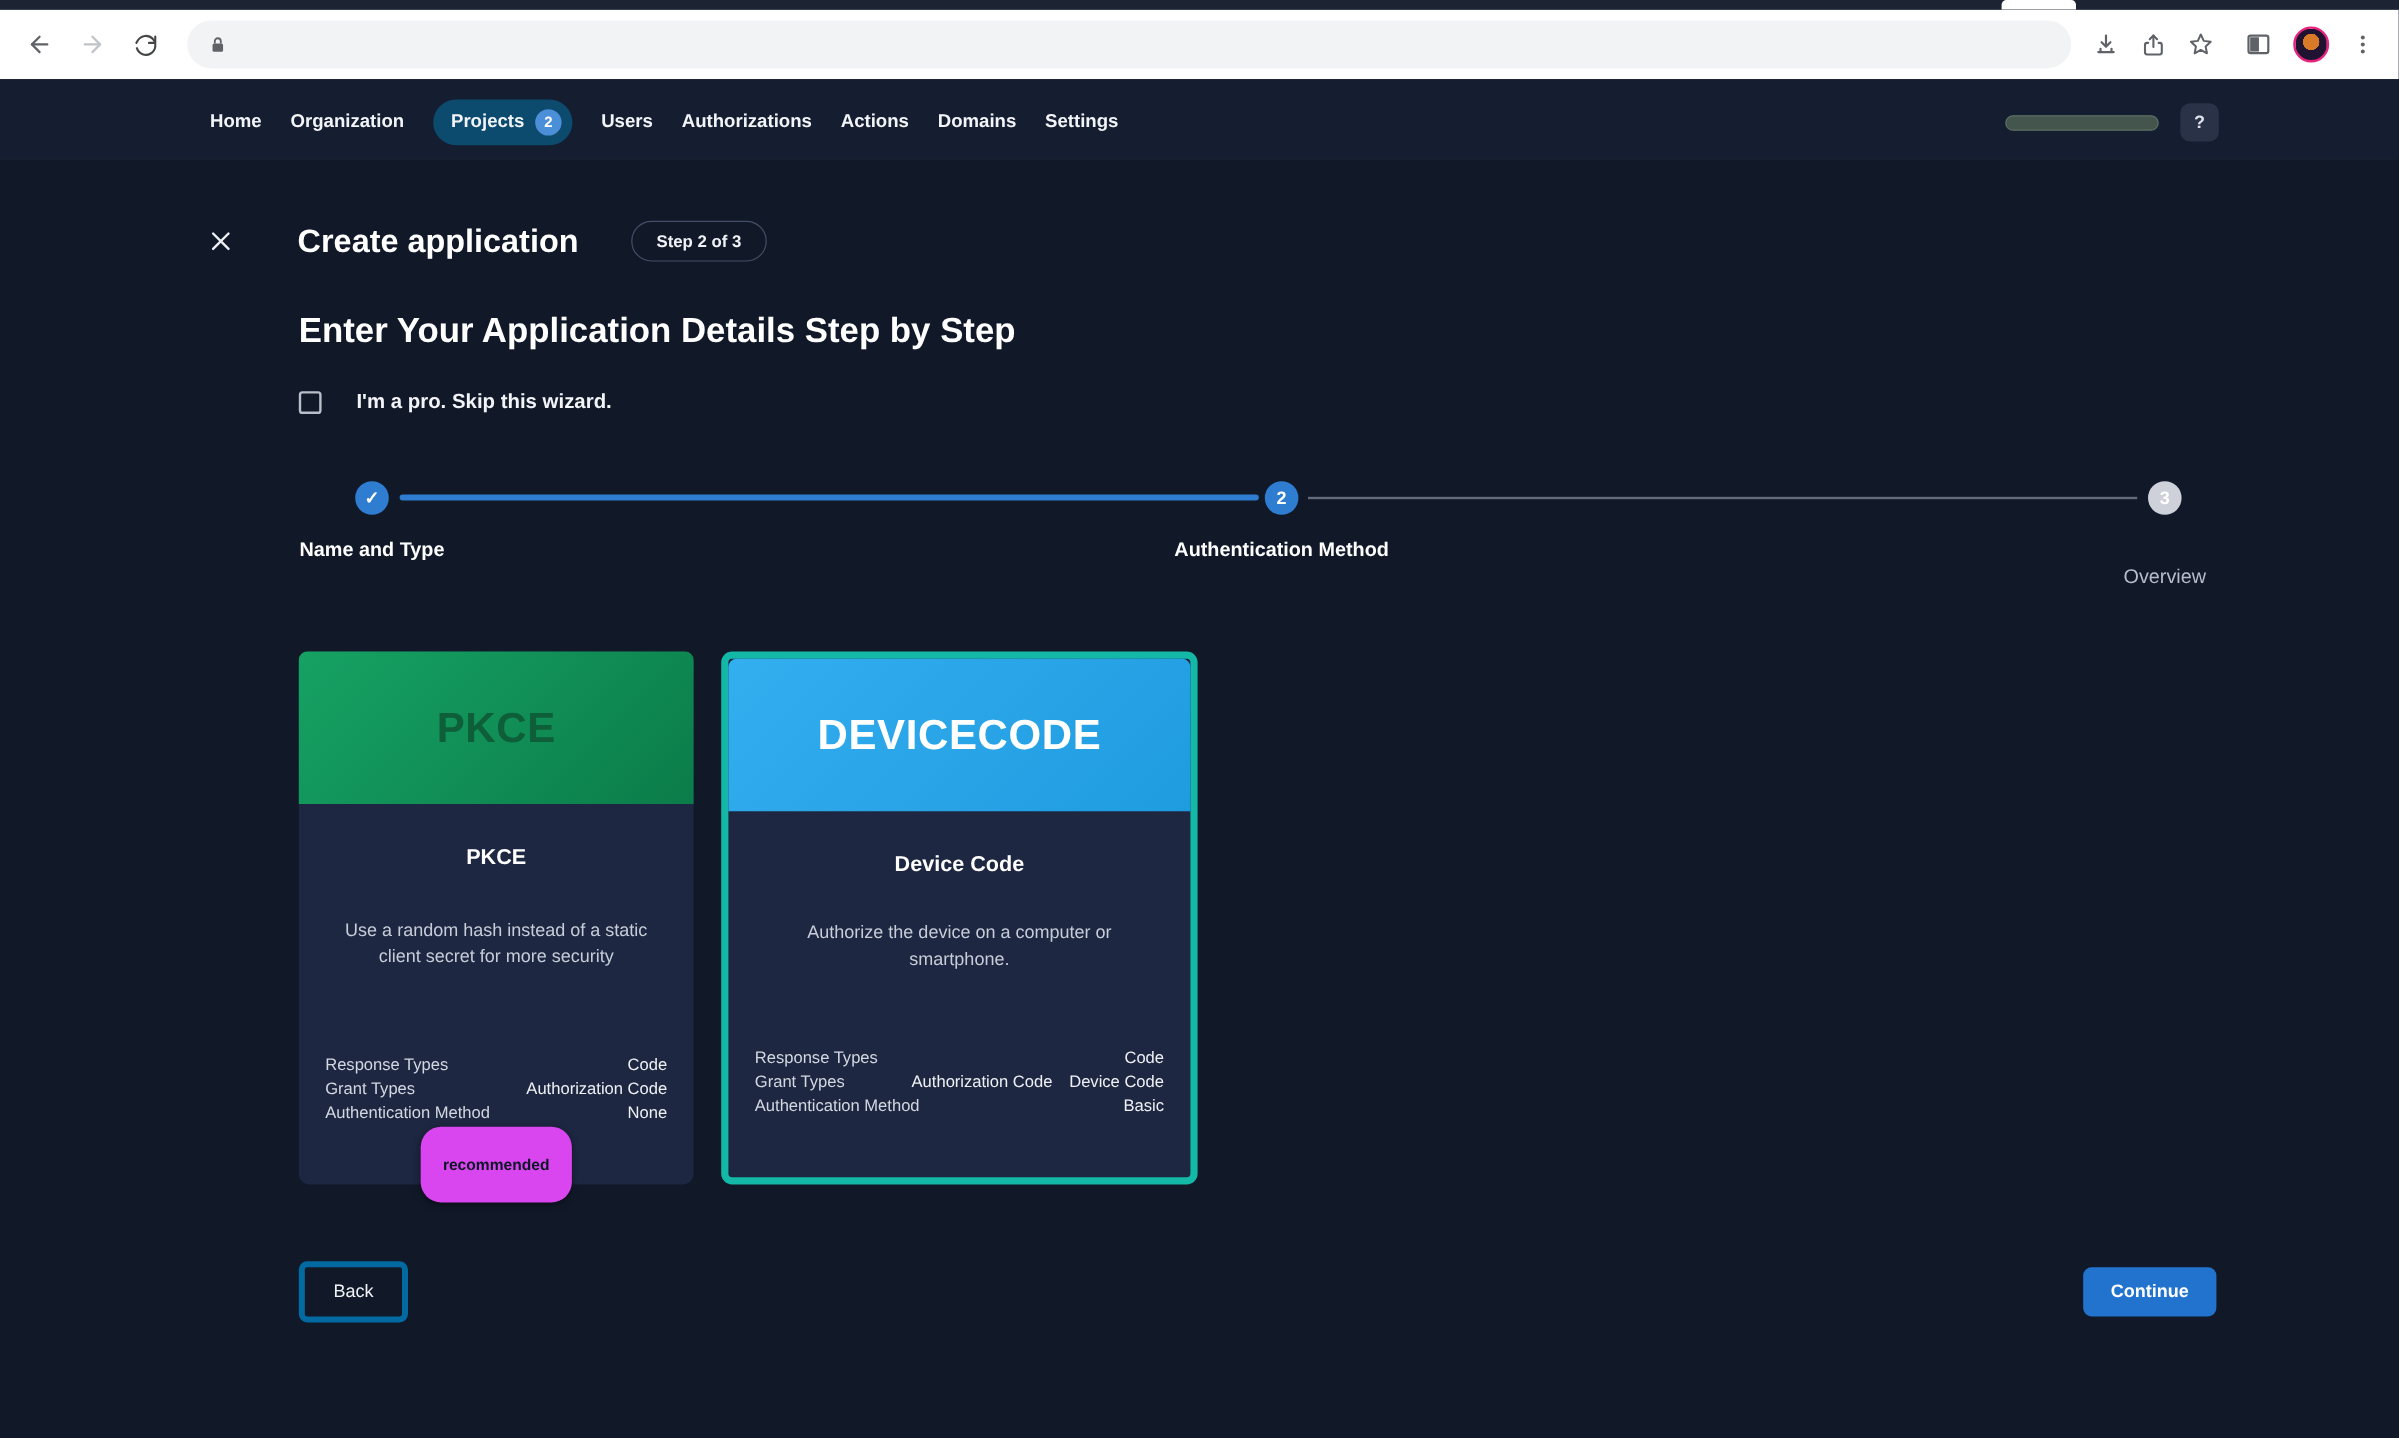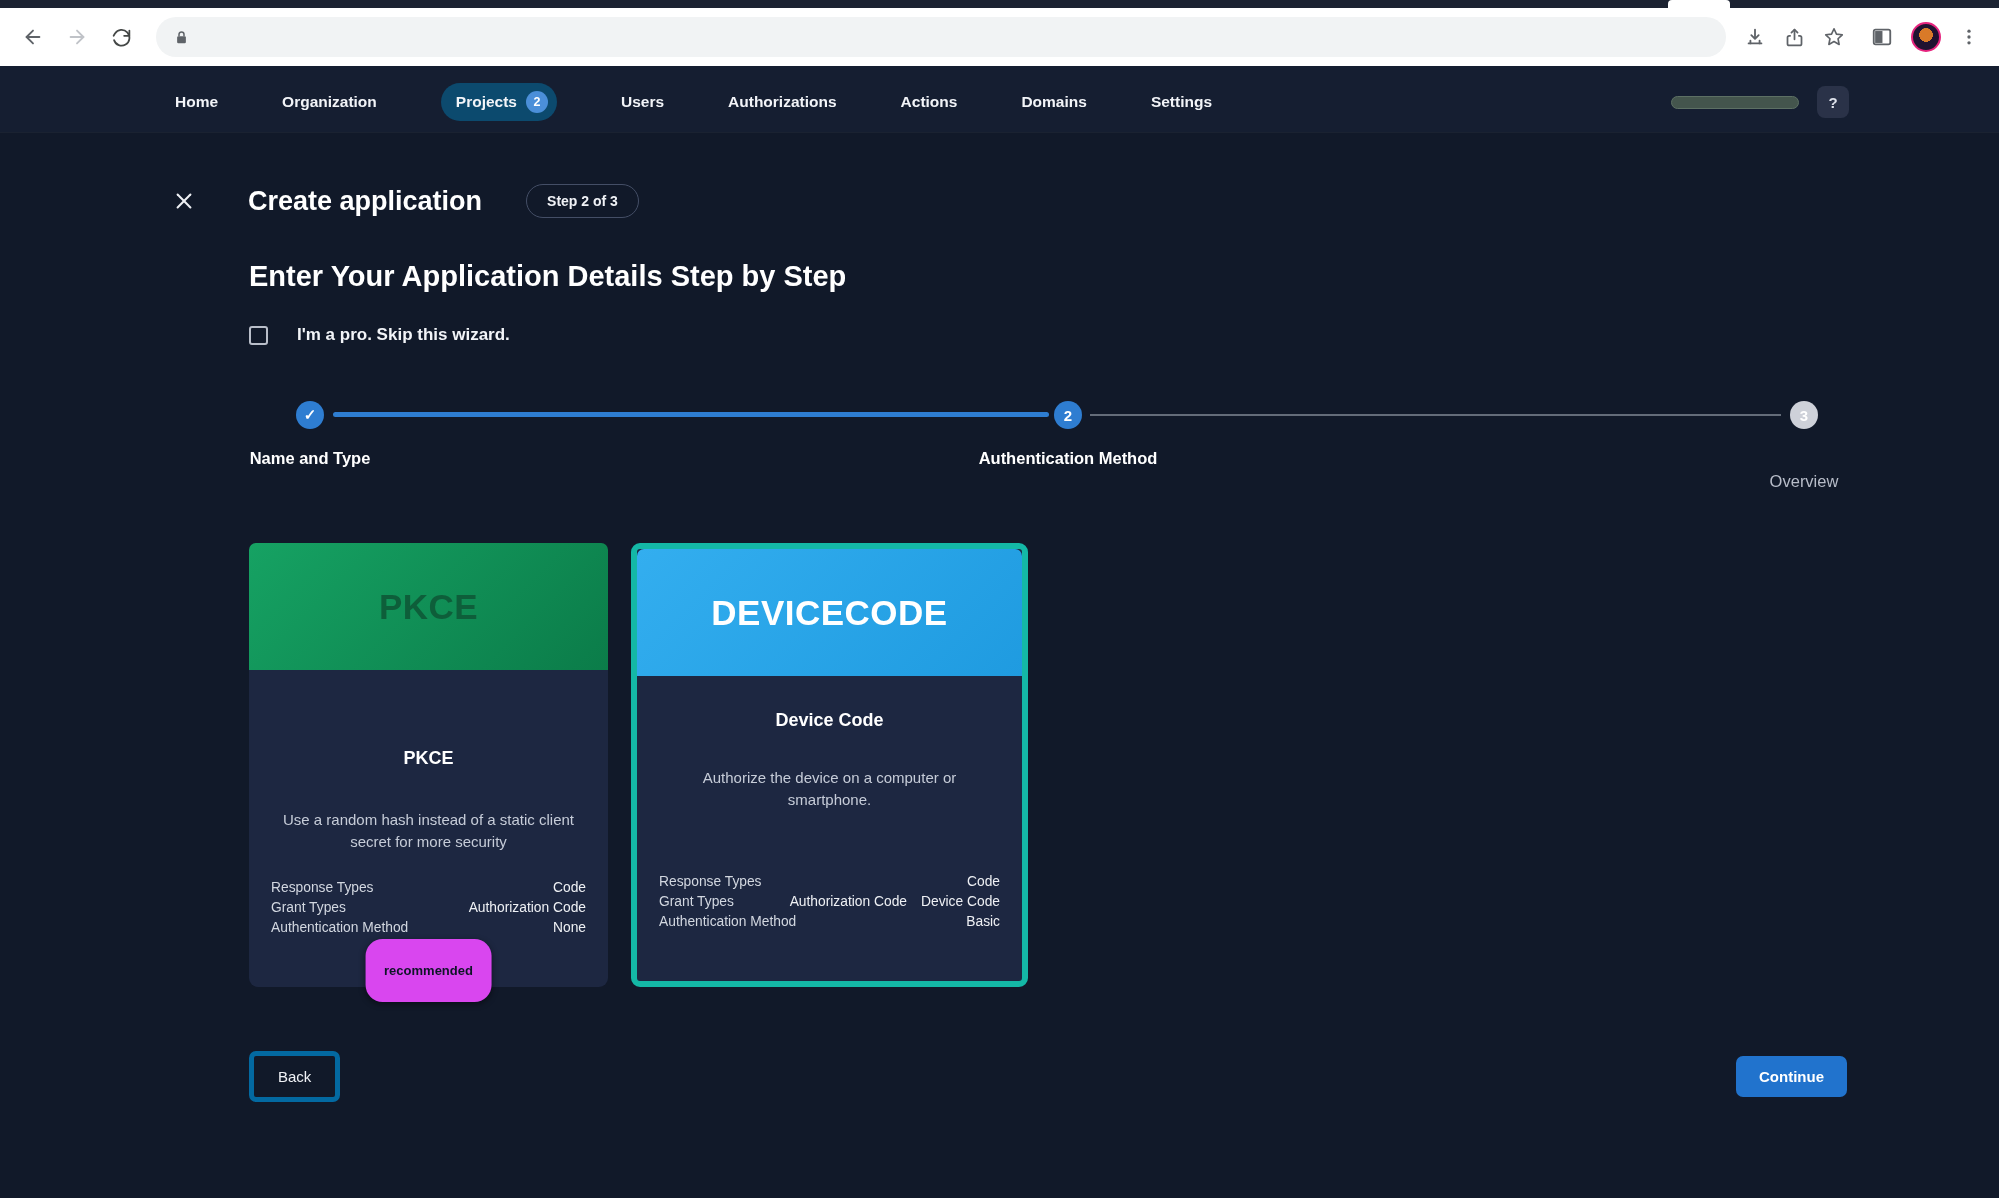--- a/index.html
+++ b/index.html
@@ -12,21 +12,21 @@
   .toolbar { height:58px; background:#ffffff; display:flex; align-items:center; padding:0 16px; gap:10px; }
   .nav-btn { width:34px; height:34px; display:flex; align-items:center; justify-content:center; border-radius:50%; flex:0 0 auto; }
   .url-pill { flex:1; height:40px; background:#f1f3f4; border-radius:20px; display:flex; align-items:center; padding:0 18px; gap:12px; margin:0 8px; min-width:0; }
   .url-text { font-size:16.5px; color:#202124; white-space:nowrap; overflow:hidden; }
   .url-text .path { color:#5f6368; }
   .chrome-icons { display:flex; align-items:center; gap:18px; padding-right:4px; }
   .avatar { width:30px; height:30px; border-radius:50%; border:2px solid #e6247e; background:radial-gradient(circle at 50% 42%, #d97a28 0 34%, #201331 35%); }
 
   
   .navbar { height:66px; background:#151e31; display:flex; align-items:center; padding:6px 150px 0 175px; box-shadow:0 1px 0 rgba(255,255,255,0.04); }
-  .nav-items { display:flex; align-items:center; gap:64px; }
+  .nav-items { display:flex; align-items:center; gap:24px; }
   .nav-item { color:#f2f4f8; font-size:15.5px; font-weight:600; cursor:pointer; }
   .nav-item.pill { background:#0c4a6e; padding:8px 9px 8px 15px; border-radius:19px; display:flex; align-items:center; gap:9px; }
   .nav-badge { background:#4b8fd9; width:22px; height:22px; border-radius:50%; display:flex; align-items:center; justify-content:center; font-size:12.5px; font-weight:600; color:#fff; }
   .nav-right { margin-left:auto; display:flex; align-items:center; gap:18px; }
   .skeleton-pill { width:128px; height:13px; border-radius:7px; background:#44554d; border:1px solid #5d7064; }
   .help-btn { width:32px; height:32px; border-radius:8px; background:#2a3248; color:#dfe3ec; font-size:15px; font-weight:700; display:flex; align-items:center; justify-content:center; cursor:pointer; }
 
   
   .wizard-header { display:flex; align-items:center; margin:52px 0 0 170px; }
   .close-btn { width:28px; height:28px; display:flex; align-items:center; justify-content:center; cursor:pointer; }
@@ -47,21 +47,21 @@
   .step-circle.upcoming { background:#ced1d9; }
   .c1 { left:61px; } .c2 { left:819px; } .c3 { left:1555px; }
   .line-blue { position:absolute; left:84px; width:716px; top:11px; height:5px; border-radius:3px; background:#2e7dd1; }
   .line-gray { position:absolute; left:841px; width:691px; top:13px; height:1.5px; background:rgba(170,176,188,0.55); }
   .step-label { position:absolute; top:48px; transform:translateX(-50%); white-space:nowrap; color:#ffffff; font-size:16.5px; font-weight:600; }
   .step-label.upcoming { color:#b7bcc8; font-weight:500;margin-top:23px; }
 
   
   .cards { display:flex; gap:23px; margin-top:46px; }
   .card { background:#1d2741; border-radius:9px; height:444px; display:flex; flex-direction:column; position:relative; cursor:pointer; }
-  .card.pkce { width:359px;gap:44px; }
+  .card.pkce { width:329px; }
   .card.device { width:397px; border:6px solid #14b8a6; }
   .banner { height:127px; border-radius:7px 7px 0 0; display:flex; align-items:center; justify-content:center; }
   .banner.green { background:linear-gradient(135deg,#16a263 0%,#0b7c49 100%); }
   .banner.blue { background:linear-gradient(135deg,#33aeef 0%,#1f9be0 100%); }
   .banner-text { font-size:35px; font-weight:700; letter-spacing:0.5px; }
   .banner.green .banner-text { color:#0e5e3a; }
   .banner.blue .banner-text { color:#ffffff; }
   .card-body { flex:1; display:flex; flex-direction:column; padding:24px 22px 30px; }
   .card-title { text-align:center; color:#ffffff; font-size:18px; font-weight:700; margin-top:10px; }
   .card-desc { text-align:center; color:#c6ccd8; font-size:15px; line-height:1.45; margin-top:40px; }

